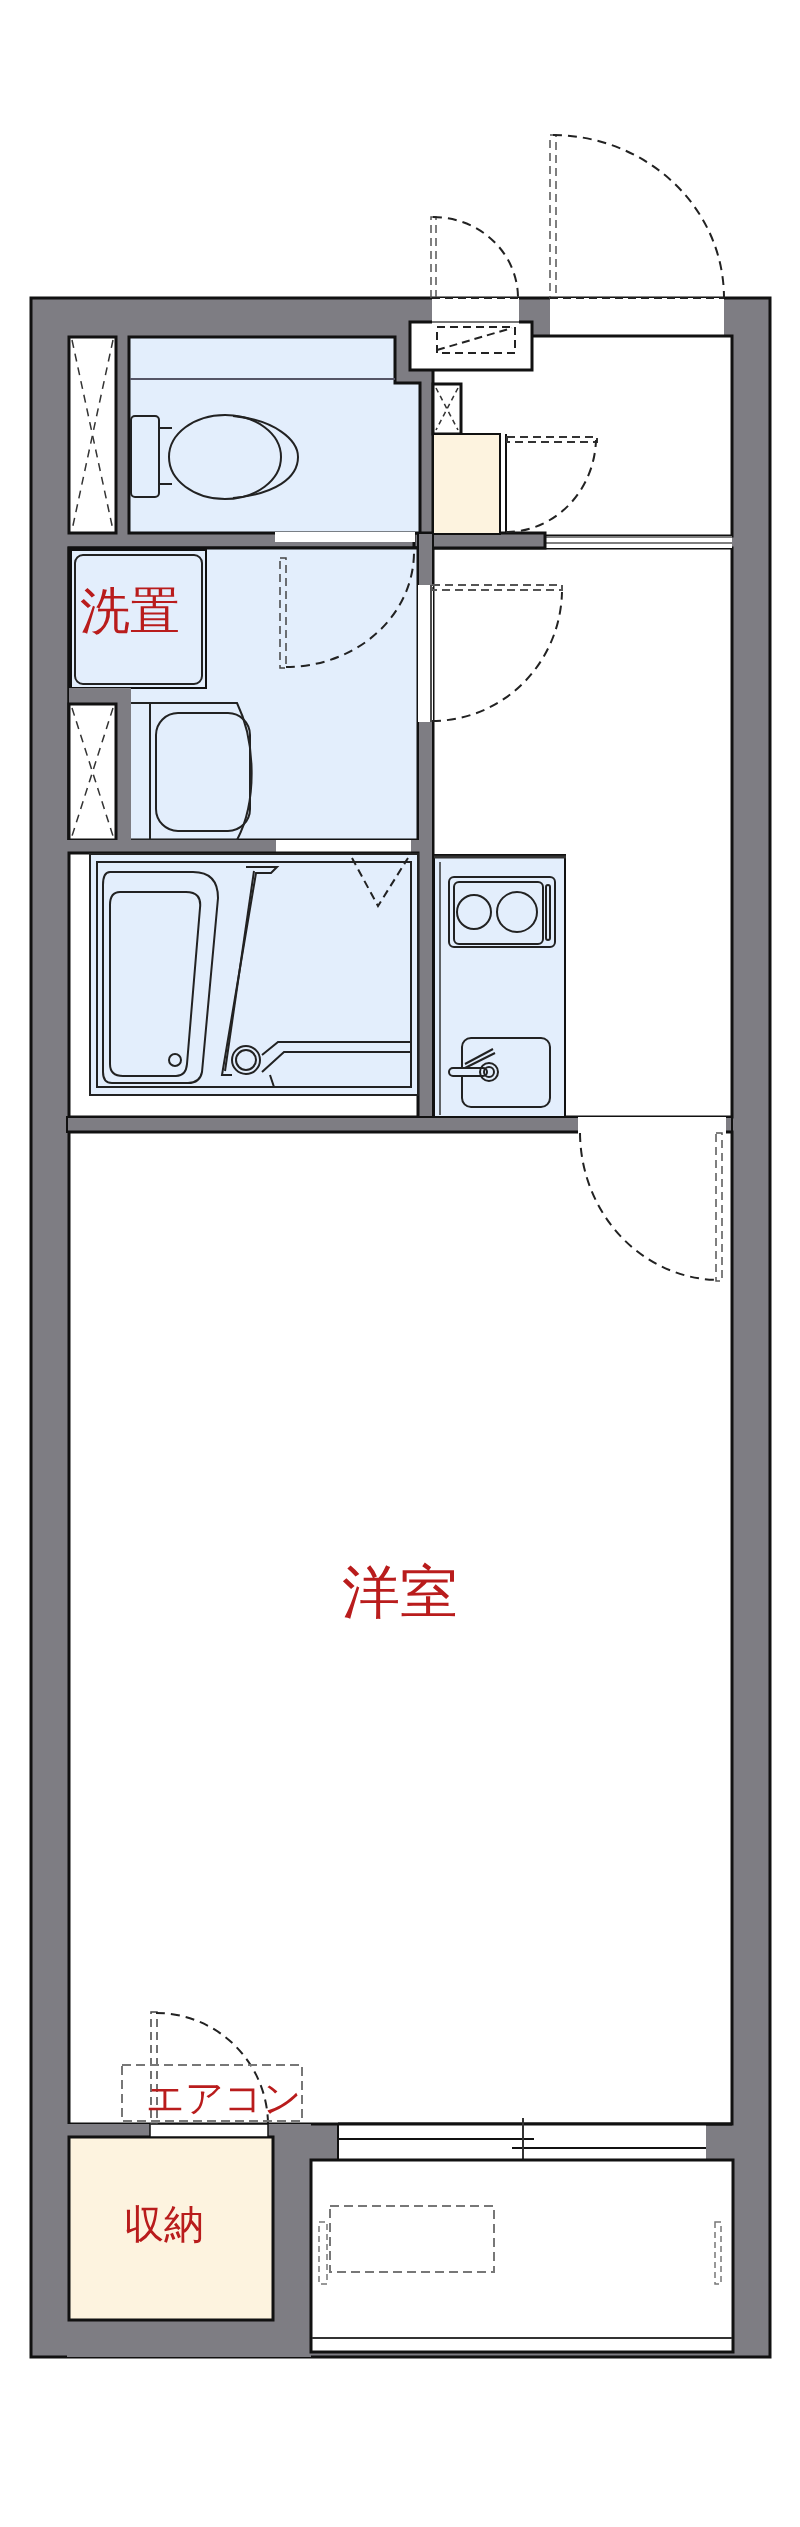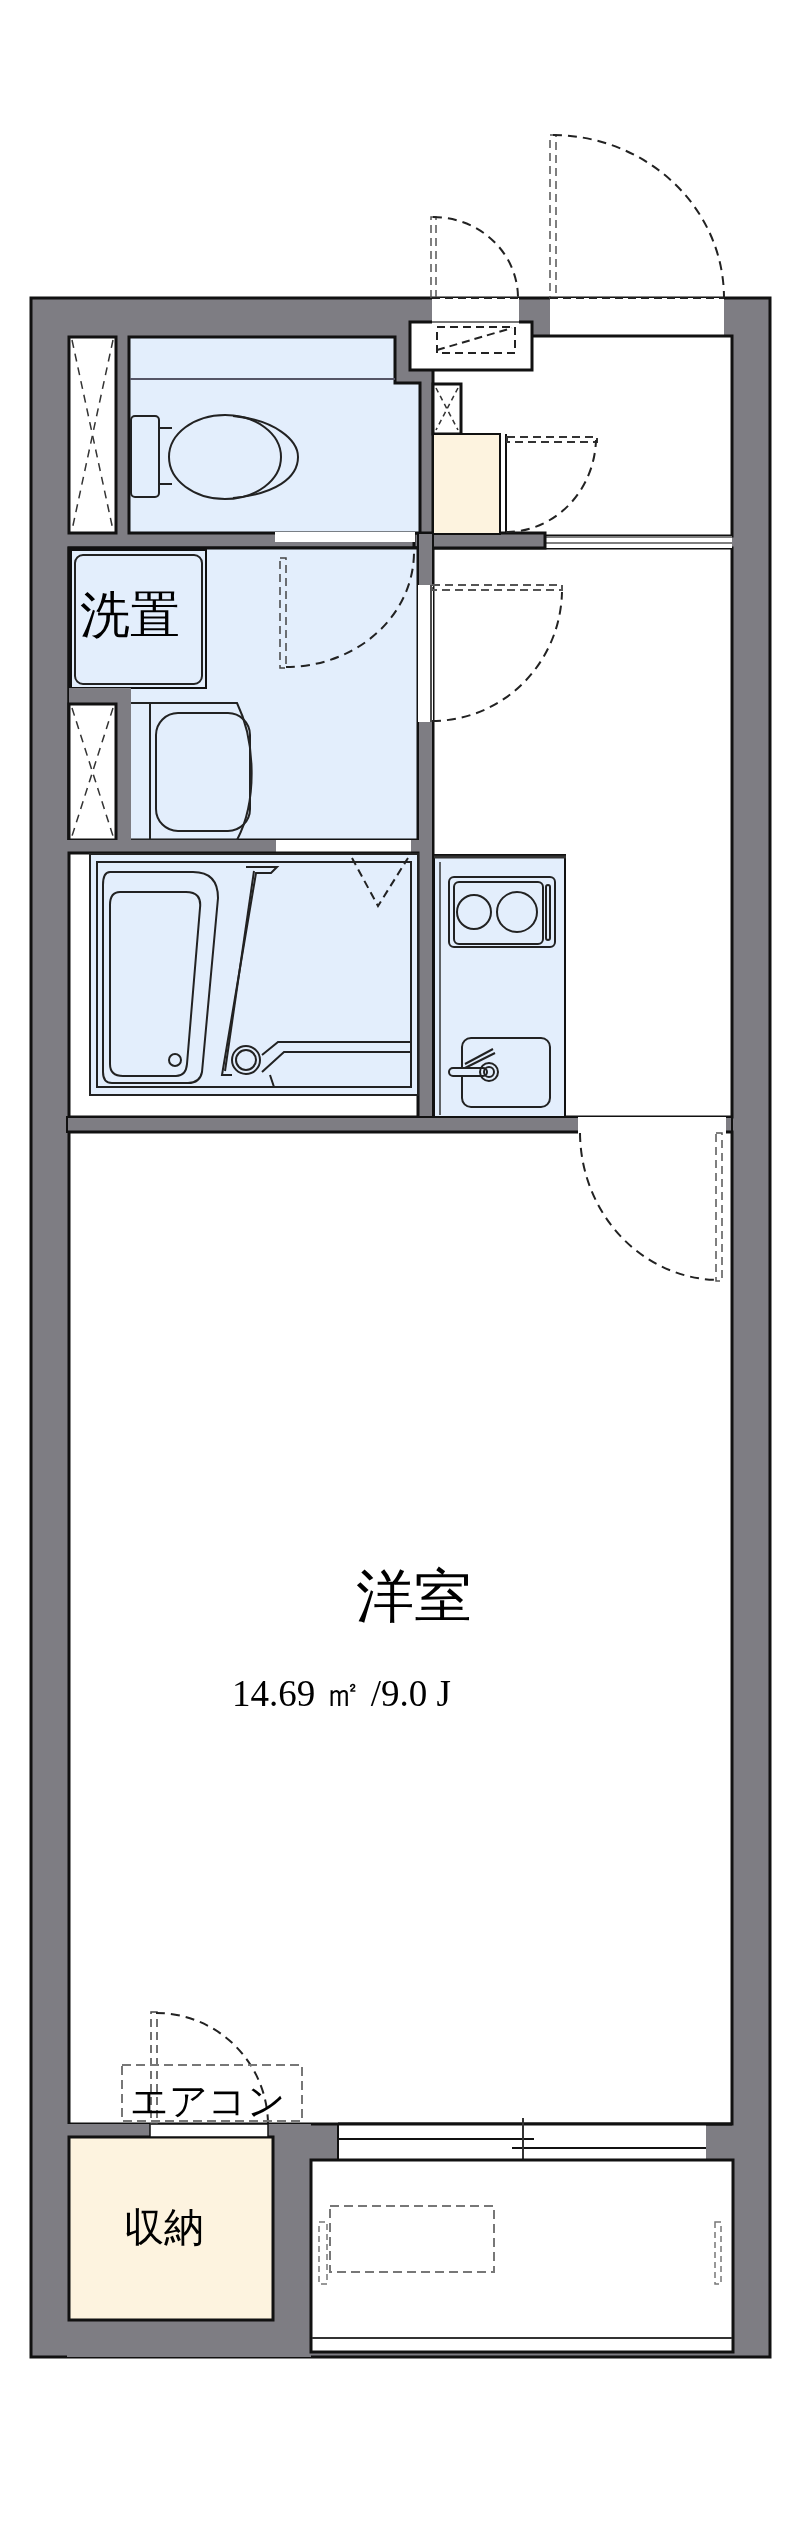--- a/index.html
+++ b/index.html
@@ -1,18 +1,18 @@
 <!DOCTYPE html>
 <html><head>
 <meta charset="utf-8">
 <style>
   html,body{margin:0;padding:0;background:#ffffff;}
   #plan{position:relative;width:800px;height:2527px;overflow:hidden;background:#fff;}
   svg{position:absolute;left:0;top:0;}
-  .lbl{position:absolute;font-family:Liberation Serif, serif;color:#000000;white-space:nowrap;line-height:1;}
+  .lbl{position:absolute;font-family:Liberation Mono, monospace;color:#b91c1c;white-space:nowrap;line-height:1;}
   .room-name{font-size:58px;}
   .room-area{font-size:37px;}
   .small{font-size:50px;}
   .ac{font-size:38px;}
 </style>
 </head>
 <body>
 
 <div id="plan">
 <svg width="800" height="2527" viewBox="0 0 800 2527" xmlns="http://www.w3.org/2000/svg">
@@ -170,17 +170,16 @@
     <line x1="432" y1="298" x2="519" y2="298" stroke="#222" stroke-width="2" stroke-dasharray="8,5"></line>
   </g>
   <g>
     <rect x="550" y="135" width="6" height="163" fill="none" stroke="#555" stroke-width="1.5" stroke-dasharray="8,5"></rect>
     <path d="M553 135 A172 163 0 0 1 724 298" fill="none" stroke="#222" stroke-width="2" stroke-dasharray="9,6"></path>
     <line x1="550" y1="298" x2="724" y2="298" stroke="#222" stroke-width="2" stroke-dasharray="8,5"></line>
   </g>
 </svg>
 
 <span class="lbl small" style="left:80px;top:590px;">洗置</span>
-<span class="lbl room-name" style="left:342px;top:1568px;margin-left:14px;">洋室</span>
-<span class="lbl room-area" style="left:232px;top:1675px;">14.69 ㎡ /9.0 J</span>
-<span class="lbl ac" style="left:130px;top:2082px;text-align:right;">エアコン</span>
+<span class="lbl room-name" style="left:342px;top:1568px;">洋室</span>
+<span class="lbl ac" style="left:146px;top:2082px;text-align:right;">エアコン</span>
 <span class="lbl small" style="left:124px;top:2208px;font-size:40px;">収納</span>
 </div>
 
 </body></html>

